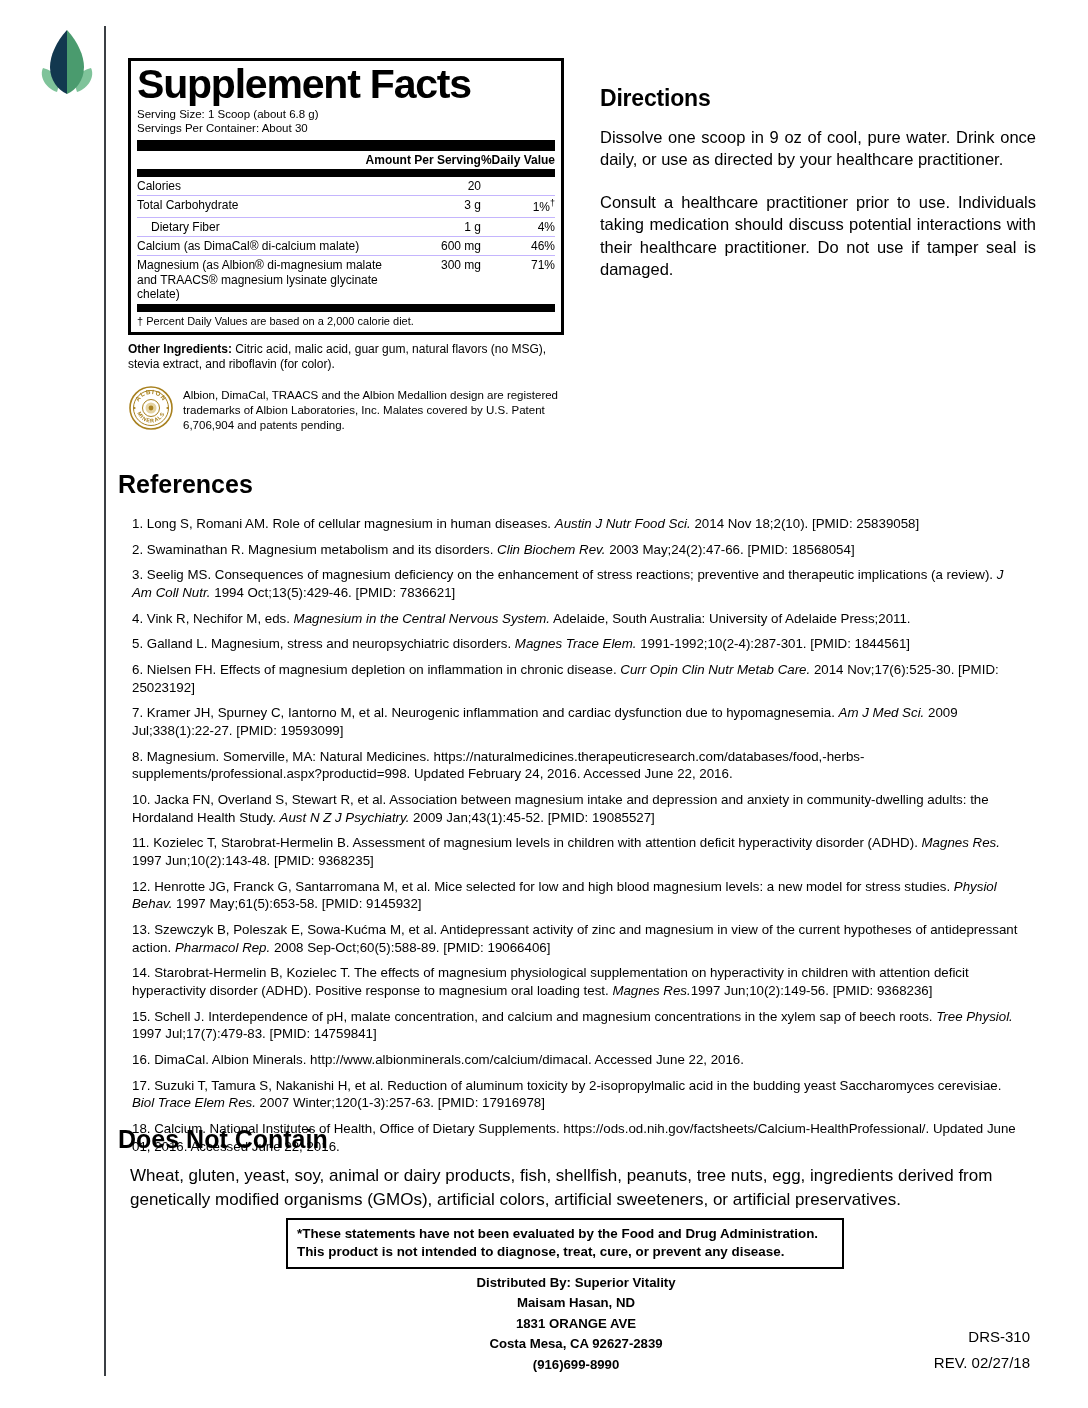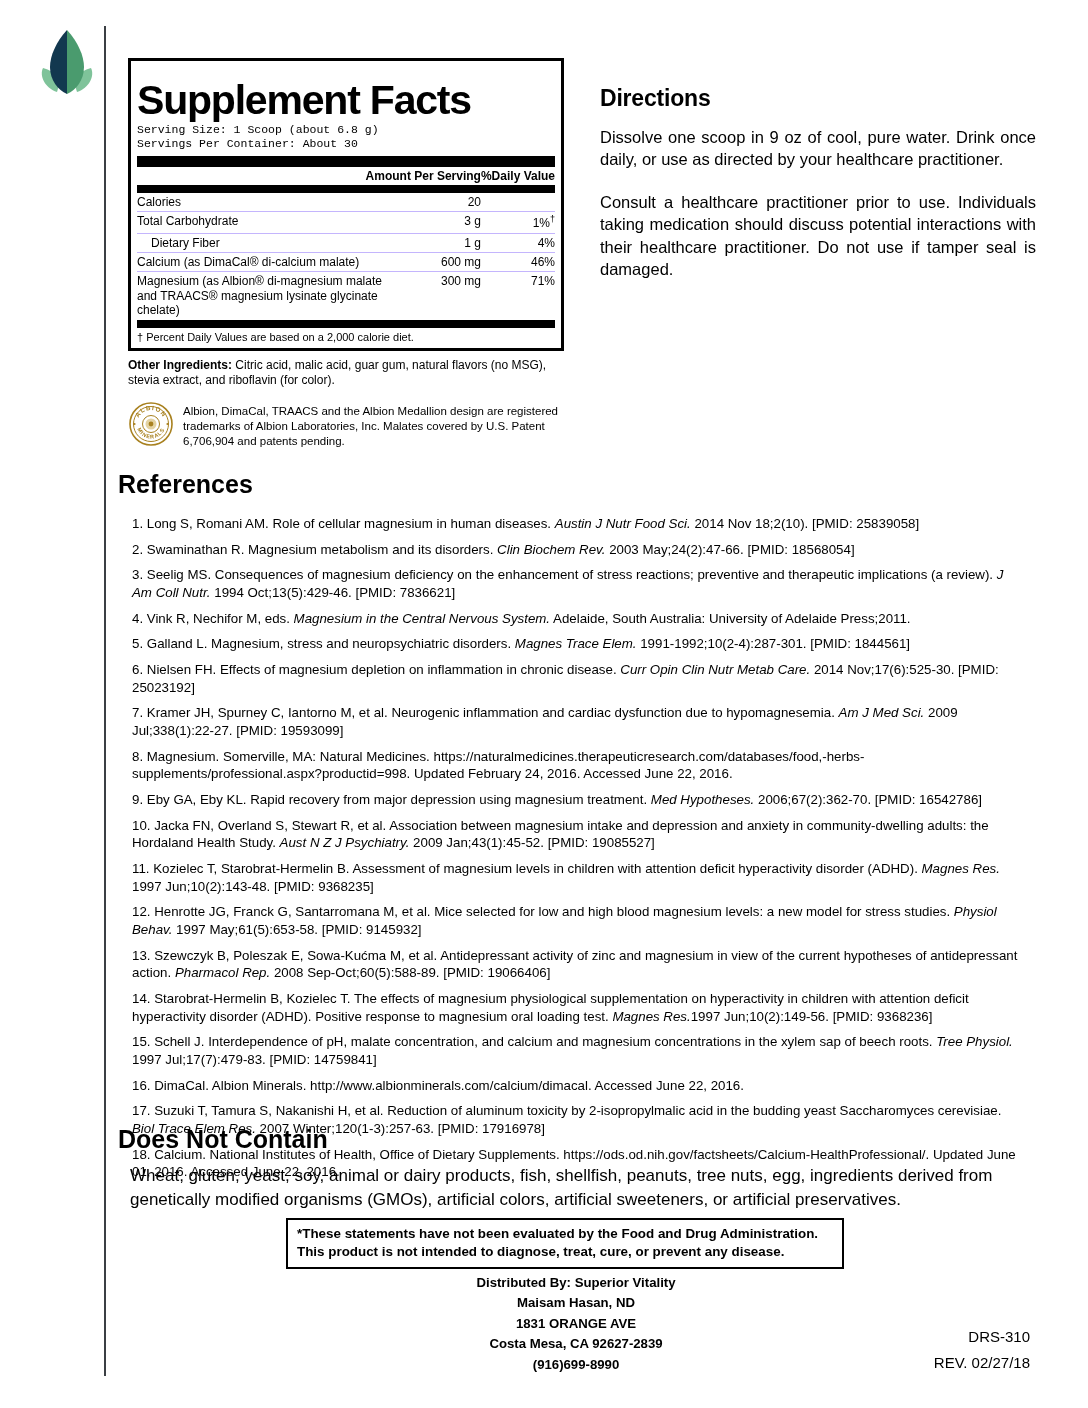--- a/index.html
+++ b/index.html
@@ -34,36 +34,35 @@
     width: 908px;
     display: flex;
     align-items: flex-start;
     gap: 36px;
   }
 
   
   #sf-wrap { width: 436px; flex: 0 0 436px; }
   #supplement-facts {
     border: 3px solid #000;
-    padding: 20px 6px 2px 6px;
+    padding: 4px 6px 2px 6px;
     background: #fff;
   }
   #sf-title {
     font-weight: bold;
     font-size: 41px;
     line-height: 0.97;
     letter-spacing: -1.2px;
     margin: 0 0 2px 0;
     white-space: nowrap;
   }
   .sf-serving {
     font-size: 11.5px;
     line-height: 1.25;
     margin: 0;
-    font-family: Liberation Mono, monospace;
   }
   .bar-thick { height: 11px; background: #000; margin-top: 4px; }
   .bar-mid { height: 8px; background: #000; }
 
   table.sf-table {
     width: 100%;
     border-collapse: collapse;
     font-size: 12px;
   }
   table.sf-table td {
@@ -313,21 +312,20 @@
   <h2>References</h2>
   <div class="ref-list" id="ref-list">
       <p class="ref-item">1. Long S, Romani AM. Role of cellular magnesium in human diseases. <i>Austin J Nutr Food Sci.</i> 2014 Nov 18;2(10). [PMID: 25839058]</p>
       <p class="ref-item">2. Swaminathan R. Magnesium metabolism and its disorders. <i>Clin Biochem Rev.</i> 2003 May;24(2):47-66. [PMID: 18568054]</p>
       <p class="ref-item">3. Seelig MS. Consequences of magnesium deficiency on the enhancement of stress reactions; preventive and therapeutic implications (a review). <i>J Am Coll Nutr.</i> 1994 Oct;13(5):429-46. [PMID: 7836621]</p>
       <p class="ref-item">4. Vink R, Nechifor M, eds. <i>Magnesium in the Central Nervous System.</i> Adelaide, South Australia: University of Adelaide Press;2011.</p>
       <p class="ref-item">5. Galland L. Magnesium, stress and neuropsychiatric disorders. <i>Magnes Trace Elem.</i> 1991-1992;10(2-4):287-301. [PMID: 1844561]</p>
       <p class="ref-item">6. Nielsen FH. Effects of magnesium depletion on inflammation in chronic disease. <i>Curr Opin Clin Nutr Metab Care.</i> 2014 Nov;17(6):525-30. [PMID: 25023192]</p>
       <p class="ref-item">7. Kramer JH, Spurney C, Iantorno M, et al. Neurogenic inflammation and cardiac dysfunction due to hypomagnesemia. <i>Am J Med Sci.</i> 2009 Jul;338(1):22-27. [PMID: 19593099]</p>
       <p class="ref-item">8. Magnesium. Somerville, MA: Natural Medicines. https://naturalmedicines.therapeuticresearch.com/databases/food,-herbs-supplements/professional.aspx?productid=998. Updated February 24, 2016. Accessed June 22, 2016.</p>
-      <p class="ref-item">9. Eby GA, Eby KL. Rapid recovery from major depression using magnesium treatment. <i>Med Hypotheses.</i> 2006;67(2):362-70. [PMID: 16542786]</p>
       <p class="ref-item">10. Jacka FN, Overland S, Stewart R, et al. Association between magnesium intake and depression and anxiety in community-dwelling adults: the Hordaland Health Study. <i>Aust N Z J Psychiatry.</i> 2009 Jan;43(1):45-52. [PMID: 19085527]</p>
       <p class="ref-item">11. Kozielec T, Starobrat-Hermelin B. Assessment of magnesium levels in children with attention deficit hyperactivity disorder (ADHD). <i>Magnes Res.</i> 1997 Jun;10(2):143-48. [PMID: 9368235]</p>
       <p class="ref-item">12. Henrotte JG, Franck G, Santarromana M, et al. Mice selected for low and high blood magnesium levels: a new model for stress studies. <i>Physiol Behav.</i> 1997 May;61(5):653-58. [PMID: 9145932]</p>
       <p class="ref-item">13. Szewczyk B, Poleszak E, Sowa-Kućma M, et al. Antidepressant activity of zinc and magnesium in view of the current hypotheses of antidepressant action. <i>Pharmacol Rep.</i> 2008 Sep-Oct;60(5):588-89. [PMID: 19066406]</p>
       <p class="ref-item">14. Starobrat-Hermelin B, Kozielec T. The effects of magnesium physiological supplementation on hyperactivity in children with attention deficit hyperactivity disorder (ADHD). Positive response to magnesium oral loading test. <i>Magnes Res.</i>1997 Jun;10(2):149-56. [PMID: 9368236]</p>
       <p class="ref-item">15. Schell J. Interdependence of pH, malate concentration, and calcium and magnesium concentrations in the xylem sap of beech roots. <i>Tree Physiol.</i> 1997 Jul;17(7):479-83. [PMID: 14759841]</p>
       <p class="ref-item">16. DimaCal. Albion Minerals. http://www.albionminerals.com/calcium/dimacal. Accessed June 22, 2016.</p>
       <p class="ref-item">17. Suzuki T, Tamura S, Nakanishi H, et al. Reduction of aluminum toxicity by 2-isopropylmalic acid in the budding yeast Saccharomyces cerevisiae. <i>Biol Trace Elem Res.</i> 2007 Winter;120(1-3):257-63. [PMID: 17916978]</p>
       <p class="ref-item">18. Calcium. National Institutes of Health, Office of Dietary Supplements. https://ods.od.nih.gov/factsheets/Calcium-HealthProfessional/. Updated June 01, 2016. Accessed June 22, 2016.</p>
     </div>

